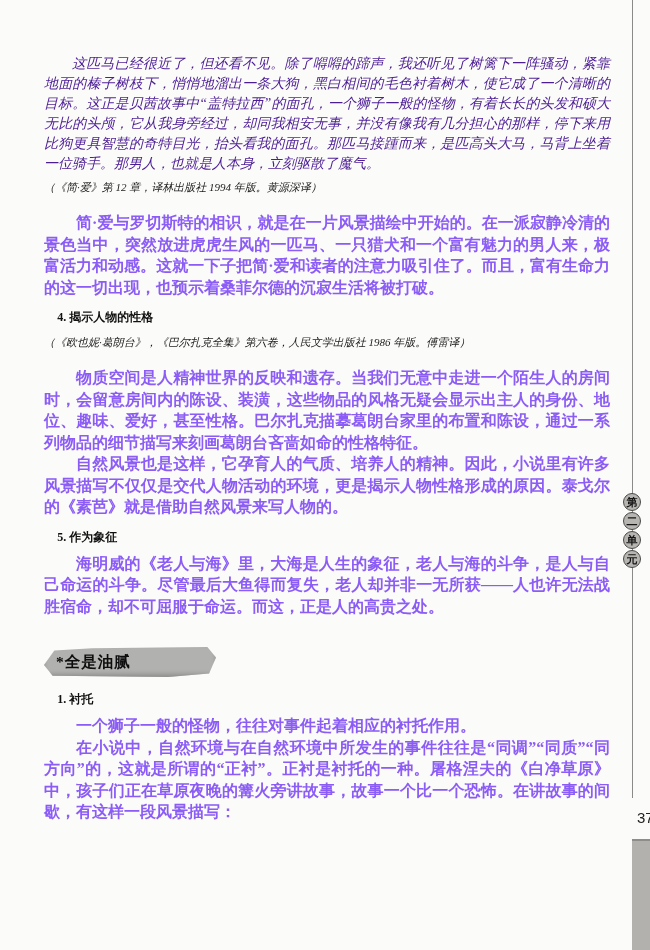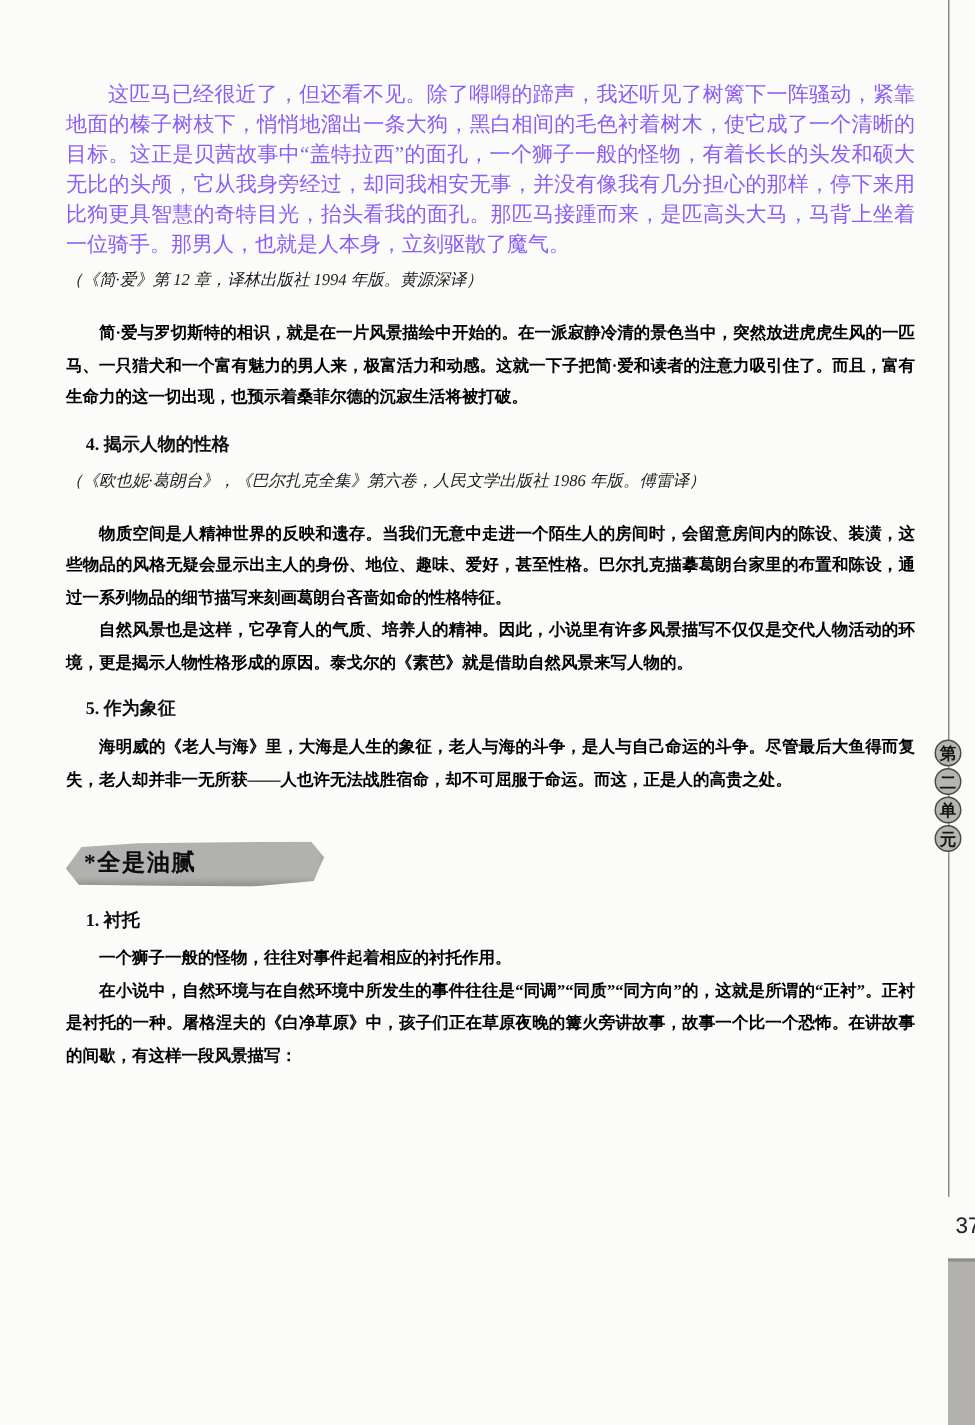--- a/index.html
+++ b/index.html
@@ -6,30 +6,30 @@
   html,body { width:650px; height:950px; }
   body {
     position:relative; overflow:hidden;
     background:#fbfbf9;
     font-family:"Liberation Serif","DejaVu Serif",serif;
     color:#1c1c1c;
   }
   .content { position:absolute; left:44px; top:54px; width:566px; }
 
   .excerpt {
-    font-size:14px; line-height:20px;
-    text-align:justify; text-indent:2em; color:#8b5cf6;
+    font-style:italic; font-size:14px; line-height:20px;
+    text-align:justify; text-indent:2em; color:#4c1d95;
   }
   .citation {
     font-style:italic; font-size:11px; line-height:18px;
     text-align:left; padding-right:38px; margin:4px 0 16px;
   }
   .commentary {
-    font-weight:bold; font-size:11px; line-height:21.5px;
-    text-align:justify; text-indent:2em; color:#000000;
+    font-weight:bold; font-size:16px; line-height:21.5px;
+    text-align:justify; text-indent:2em; color:#8b5cf6;
   }
   .heading {
     font-weight:bold; font-size:12px; line-height:21px;
     text-indent:1.1em; margin:9px 0 5px; color:#111;
   }
   .para-gap { margin-top:4px; }
 
   .banner { position:relative; margin:30px 0 12px; width:172px; height:30px; }
   .banner-shape {
     position:absolute; left:0; top:0; width:100%; height:100%;

